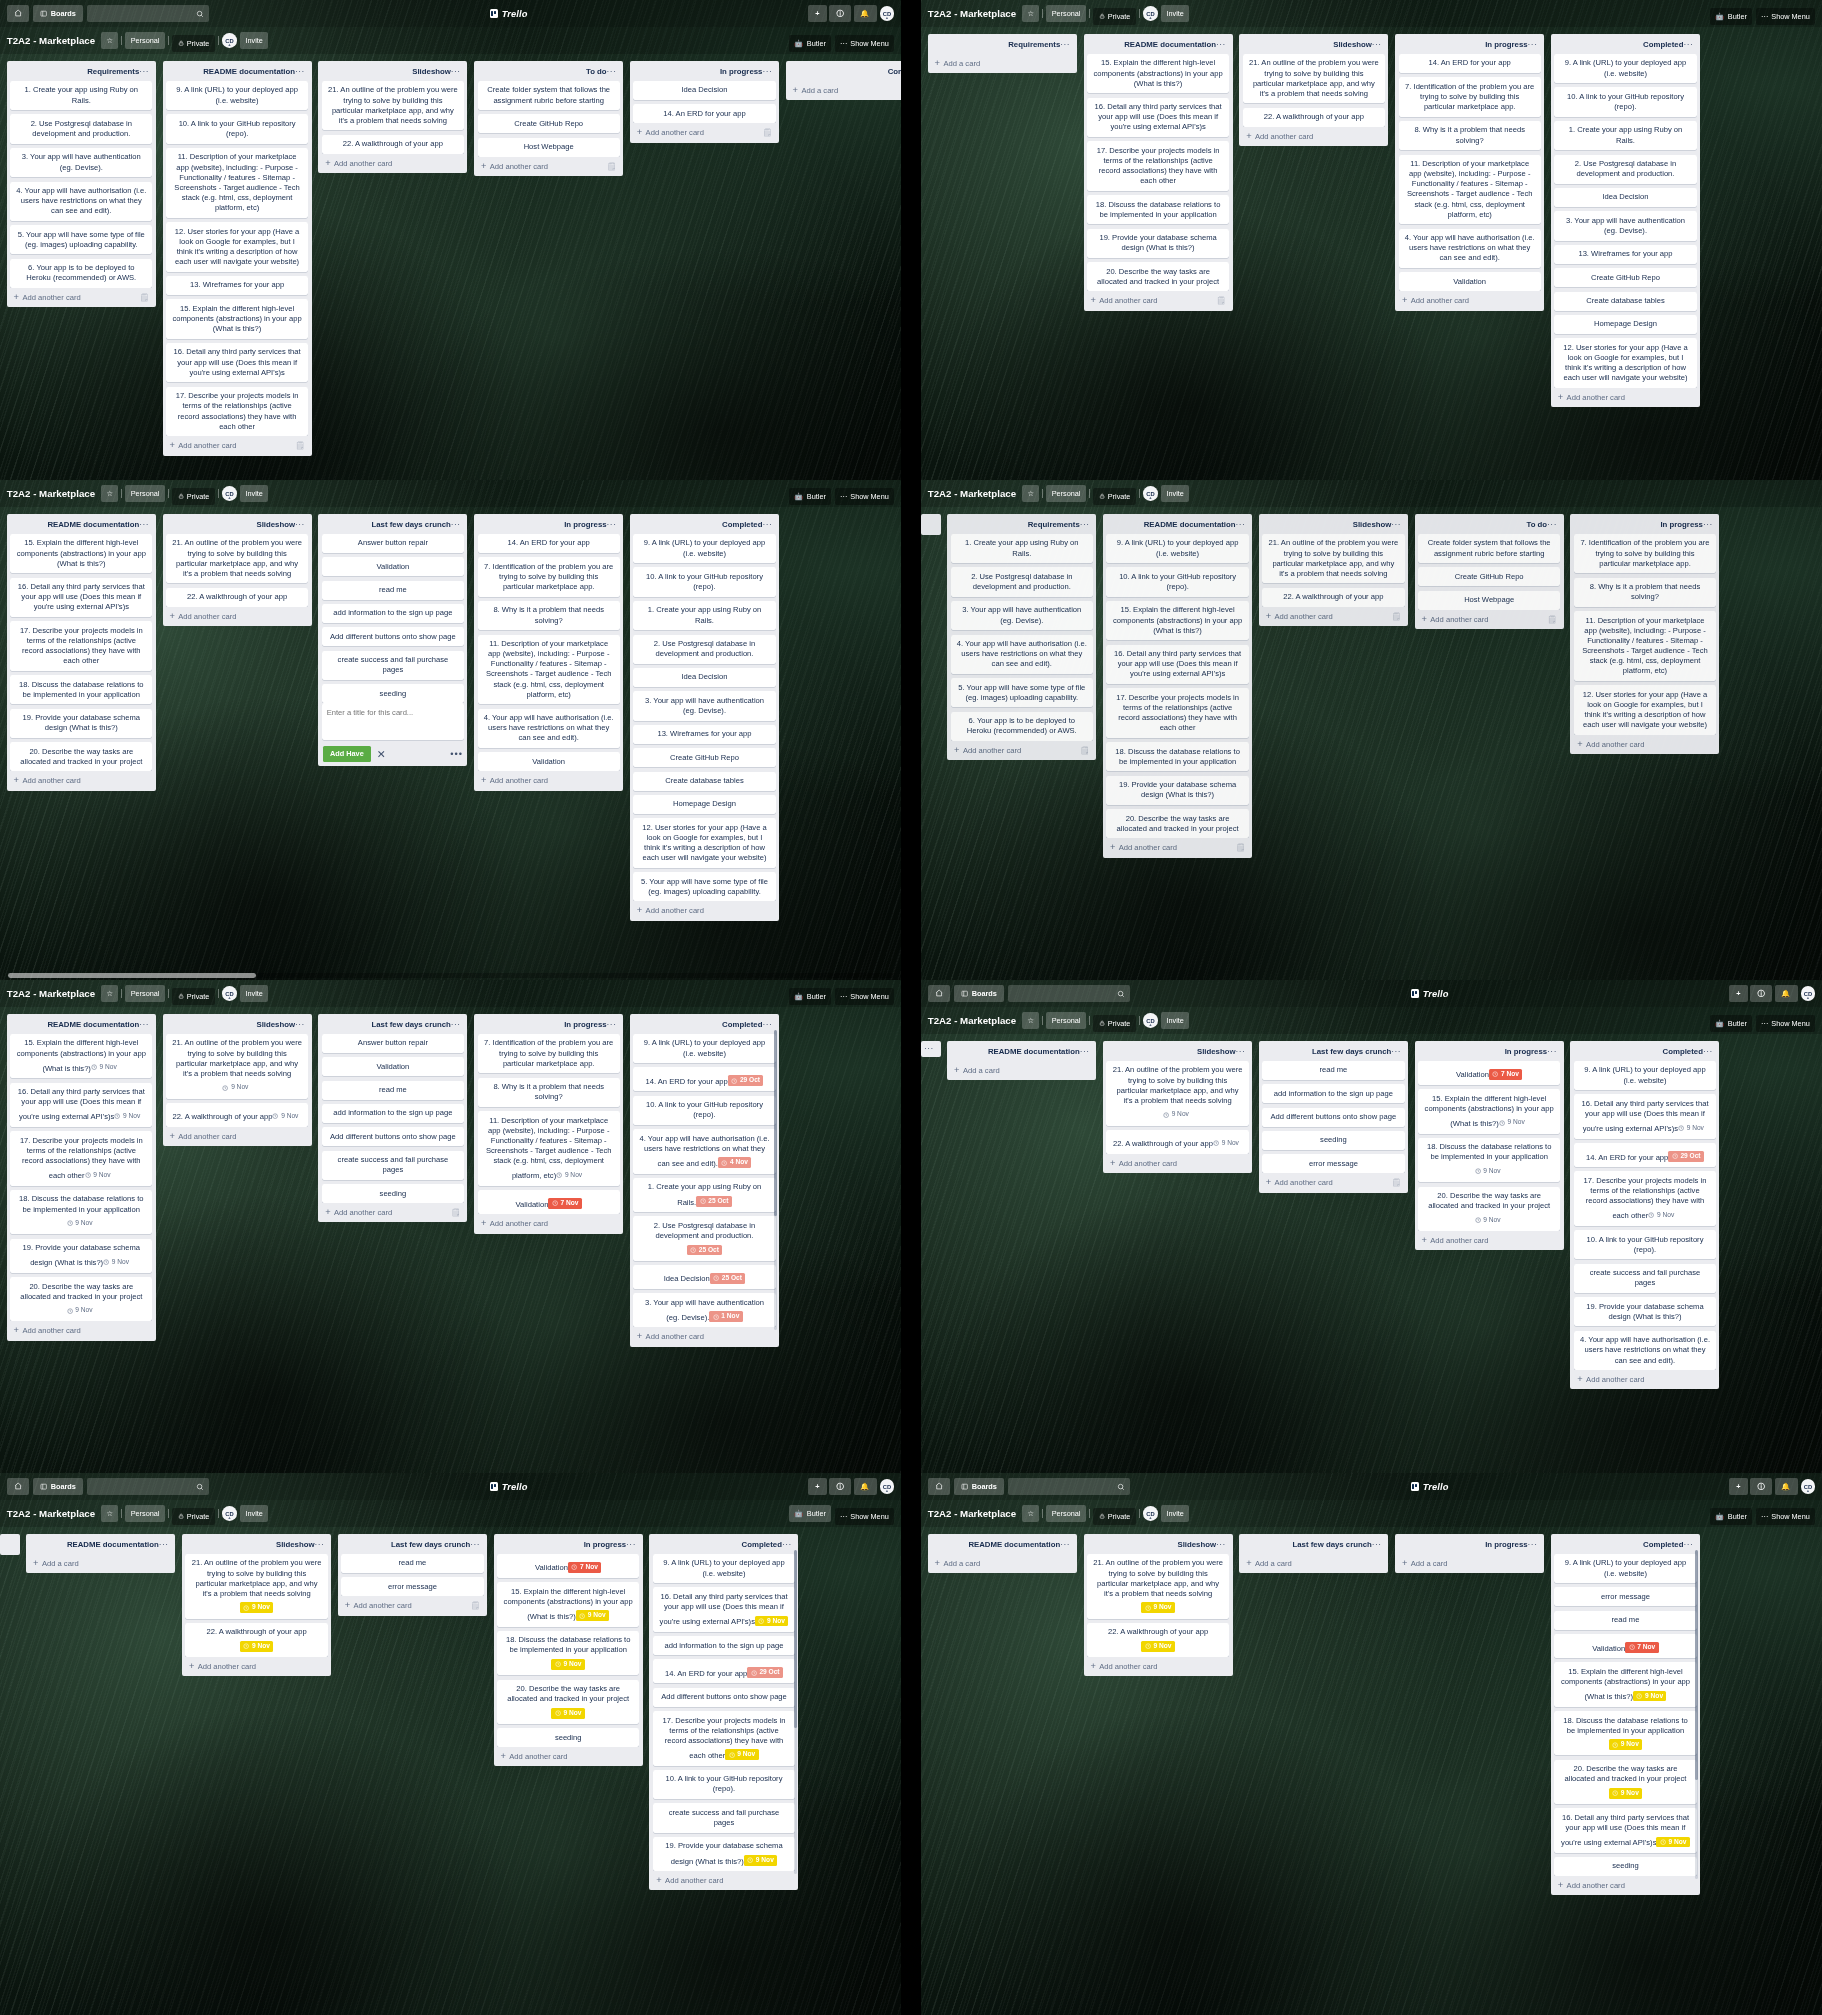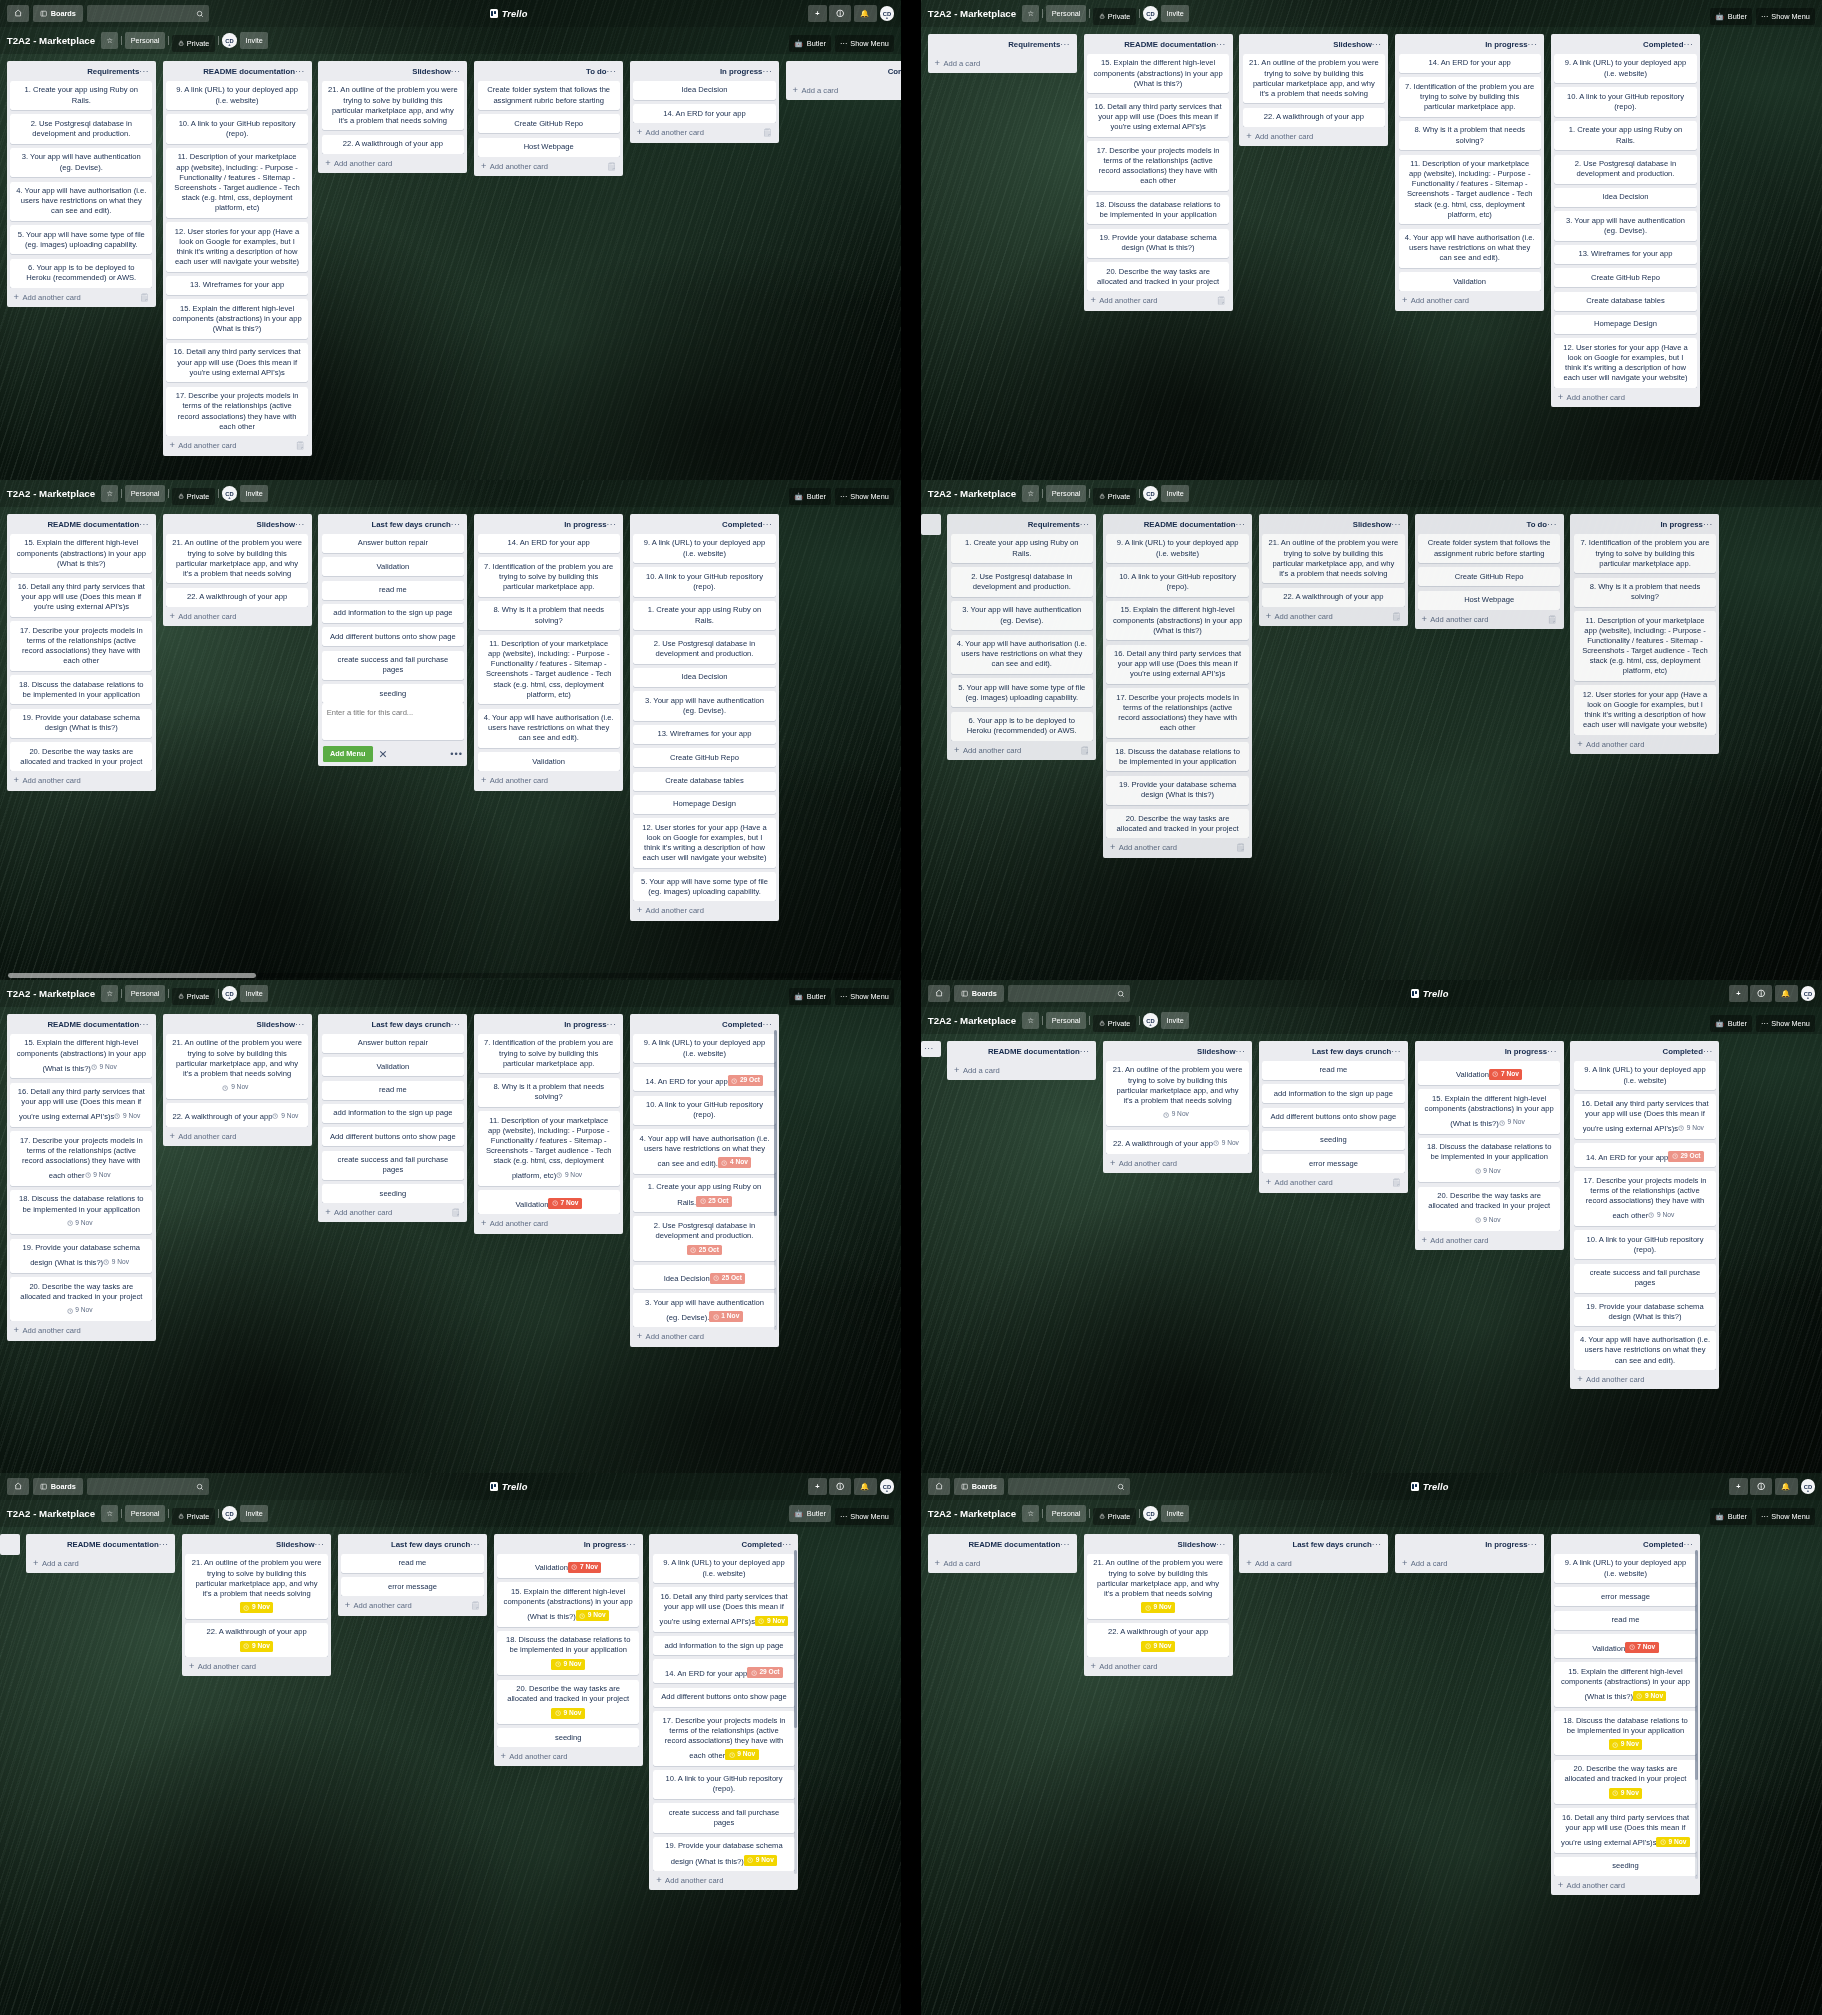--- a/index.html
+++ b/index.html
@@ -582,21 +582,21 @@
           <div class="card">Validation</div>
           <div class="card">read me</div>
           <div class="card">add information to the sign up page</div>
           <div class="card">Add different buttons onto show page</div>
           <div class="card">create success and fail purchase pages</div>
           <div class="card">seeding</div>
         </div>
         <div class="composer">
           <textarea placeholder="Enter a title for this card..." style=""></textarea>
           <div class="composer-row">
-            <button class="btn-green">Add Menu</button>
+            <button class="btn-green">Add Have</button>
             <span class="x-ico">✕</span>
             <span class="dots-ico">•••</span>
           </div>
         </div>
       </div>
 
       <div class="list">
         <div class="list-head">
           <span class="list-title">In progress</span>
           <span class="list-menu">···</span>

